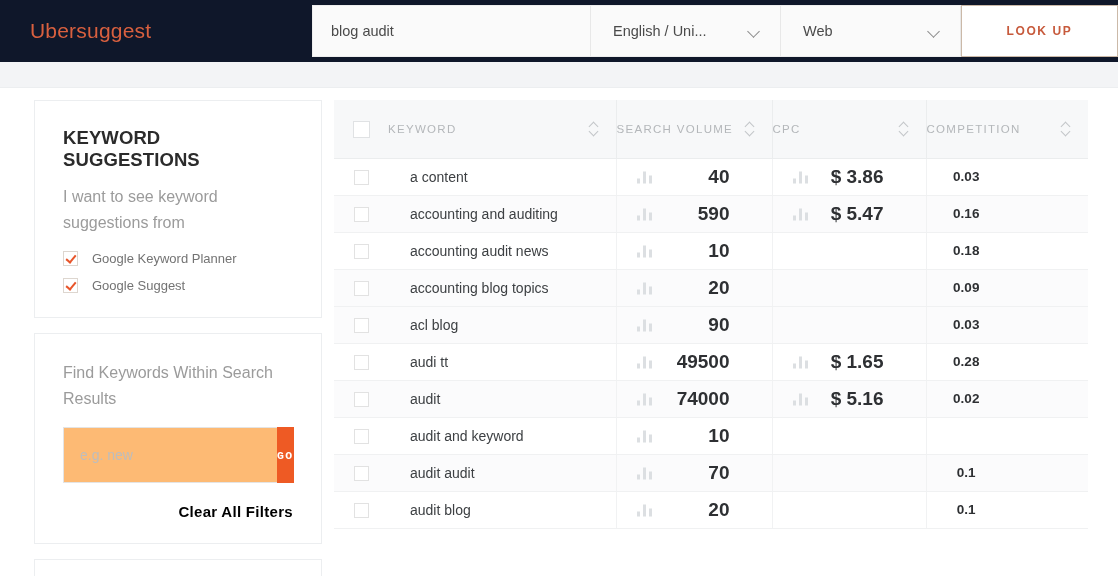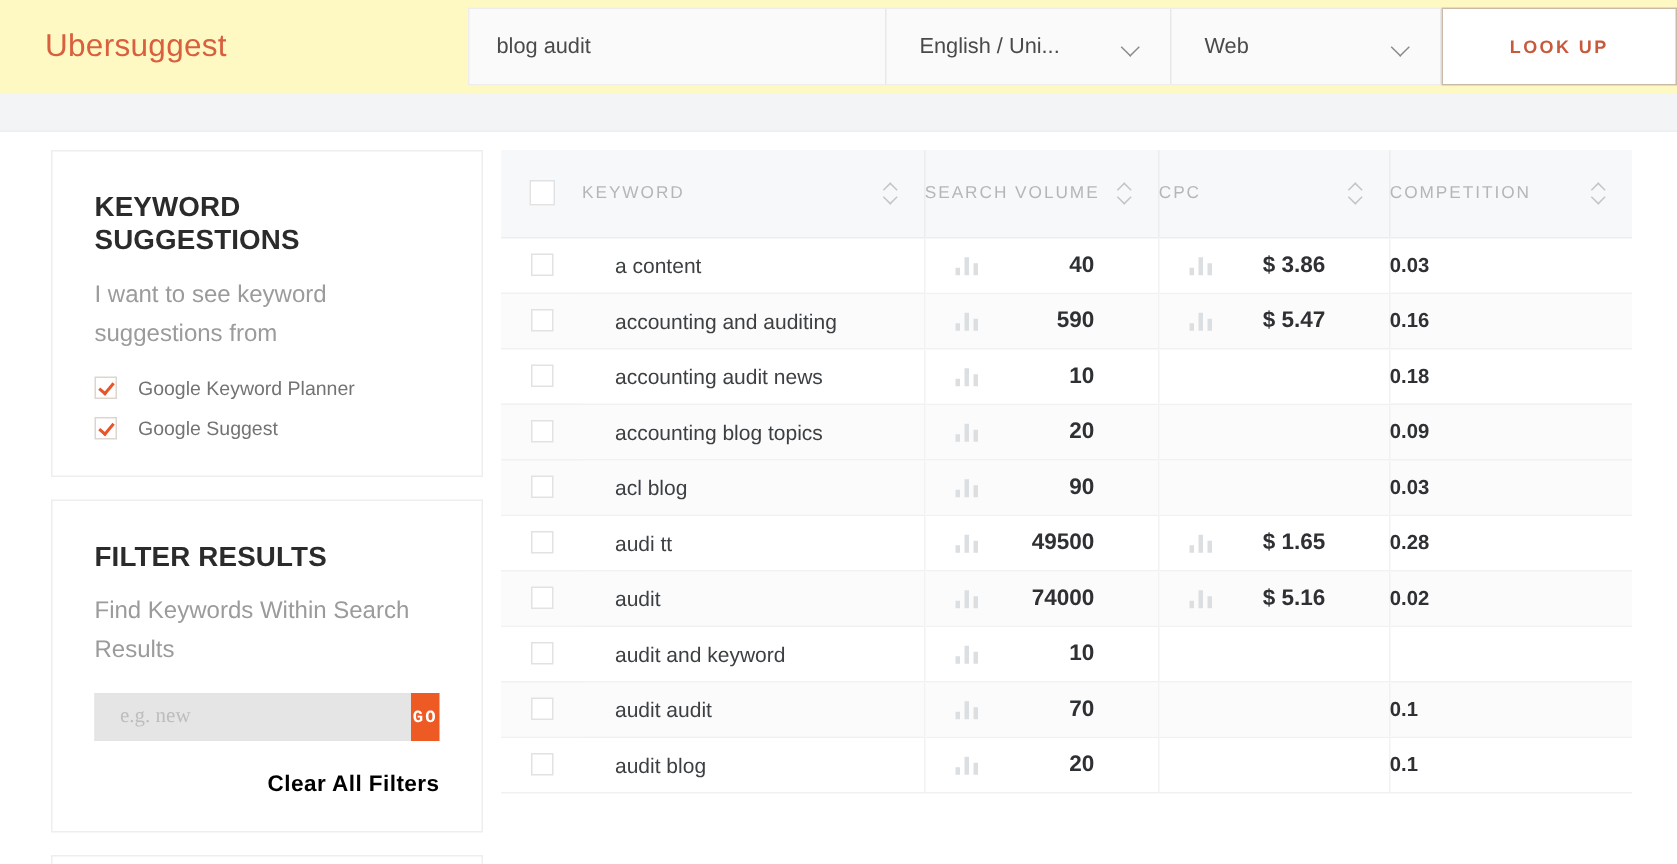--- a/index.html
+++ b/index.html
@@ -8,21 +8,21 @@
     overflow: hidden;
     background: #ffffff;
     font-family: "Liberation Sans", sans-serif;
     -webkit-font-smoothing: antialiased;
   }
 
   
   .header {
     position: relative;
     height: 62px;
-    background: #fef9c3;
+    background: #0f172a;
     display: flex;
     align-items: stretch;
   }
   .logo-wrap {
     width: 372px;
     display: flex;
     align-items: center;
     padding-left: 30px;
   }
   .logo {
@@ -167,26 +167,26 @@
     color: #737373;
   }
 
   .filter-row {
     display: flex;
     align-items: stretch;
     margin-top: 4px;
   }
   .filter-input {
     flex: 1;
-    height: 32px;
+    height: 56px;
     border: 1px solid #e4e4e4;
     border-right: 0;
-    background: #e5e5e5;
+    background: #fdba74;
     padding: 0 16px;
-    font-family: Liberation Serif, serif;
+    font-family: Liberation Sans, sans-serif;
     font-size: 14px;
     color: #555;
     outline: none;
   }
   .filter-input::placeholder { color: #bdbdbd; }
   .go-btn {
     width: 68px;
     background: #ee5a24;
     border: 0;
     color: #fff;
@@ -295,21 +295,21 @@
     color: #3d4043;
     padding-left: 22px;
     white-space: nowrap;
     overflow: hidden;
     text-overflow: ellipsis;
   }
   .num-cell {
     position: relative;
     padding-right: 42px;
     text-align: right;
-    font-size: 15px;
+    font-size: 19px;
     font-weight: bold;
     color: #2e3033;
     white-space: nowrap;
   }
   .barico {
     position: absolute;
     left: 20px;
     top: 50%;
     transform: translateY(-50%);
     width: 15px;
@@ -321,21 +321,21 @@
   }
   .barico i {
     display: block;
     width: 3px;
     background: #dcdfe2;
   }
   .barico i:nth-child(1) { height: 5px; }
   .barico i:nth-child(2) { height: 12px; }
   .barico i:nth-child(3) { height: 8px; }
   .comp-cell {
-    text-align: left;
+    text-align: center;
     padding-right: 82px;
     font-size: 13.5px;
     font-weight: bold;
     color: #2e3033;
   }
 </style>
 </head>
 <body>
 
 <div class="header">
@@ -377,21 +377,20 @@
         <span class="cbox checked"></span>
         <span class="check-label">Google Keyword Planner</span>
       </div>
       <div class="check-row">
         <span class="cbox checked"></span>
         <span class="check-label">Google Suggest</span>
       </div>
     </div>
 
     <div class="card">
-      <div class="card-title">FILTER RESULTS</div>
       <div class="card-sub">Find Keywords Within Search Results</div>
 
       <div class="filter-row">
         <input class="filter-input" type="text" placeholder="e.g. new" style="">
         <button class="go-btn">GO</button>
       </div>
 
       <div class="clear-row">
         <span class="clear-link">Clear All Filters</span>
       </div>

